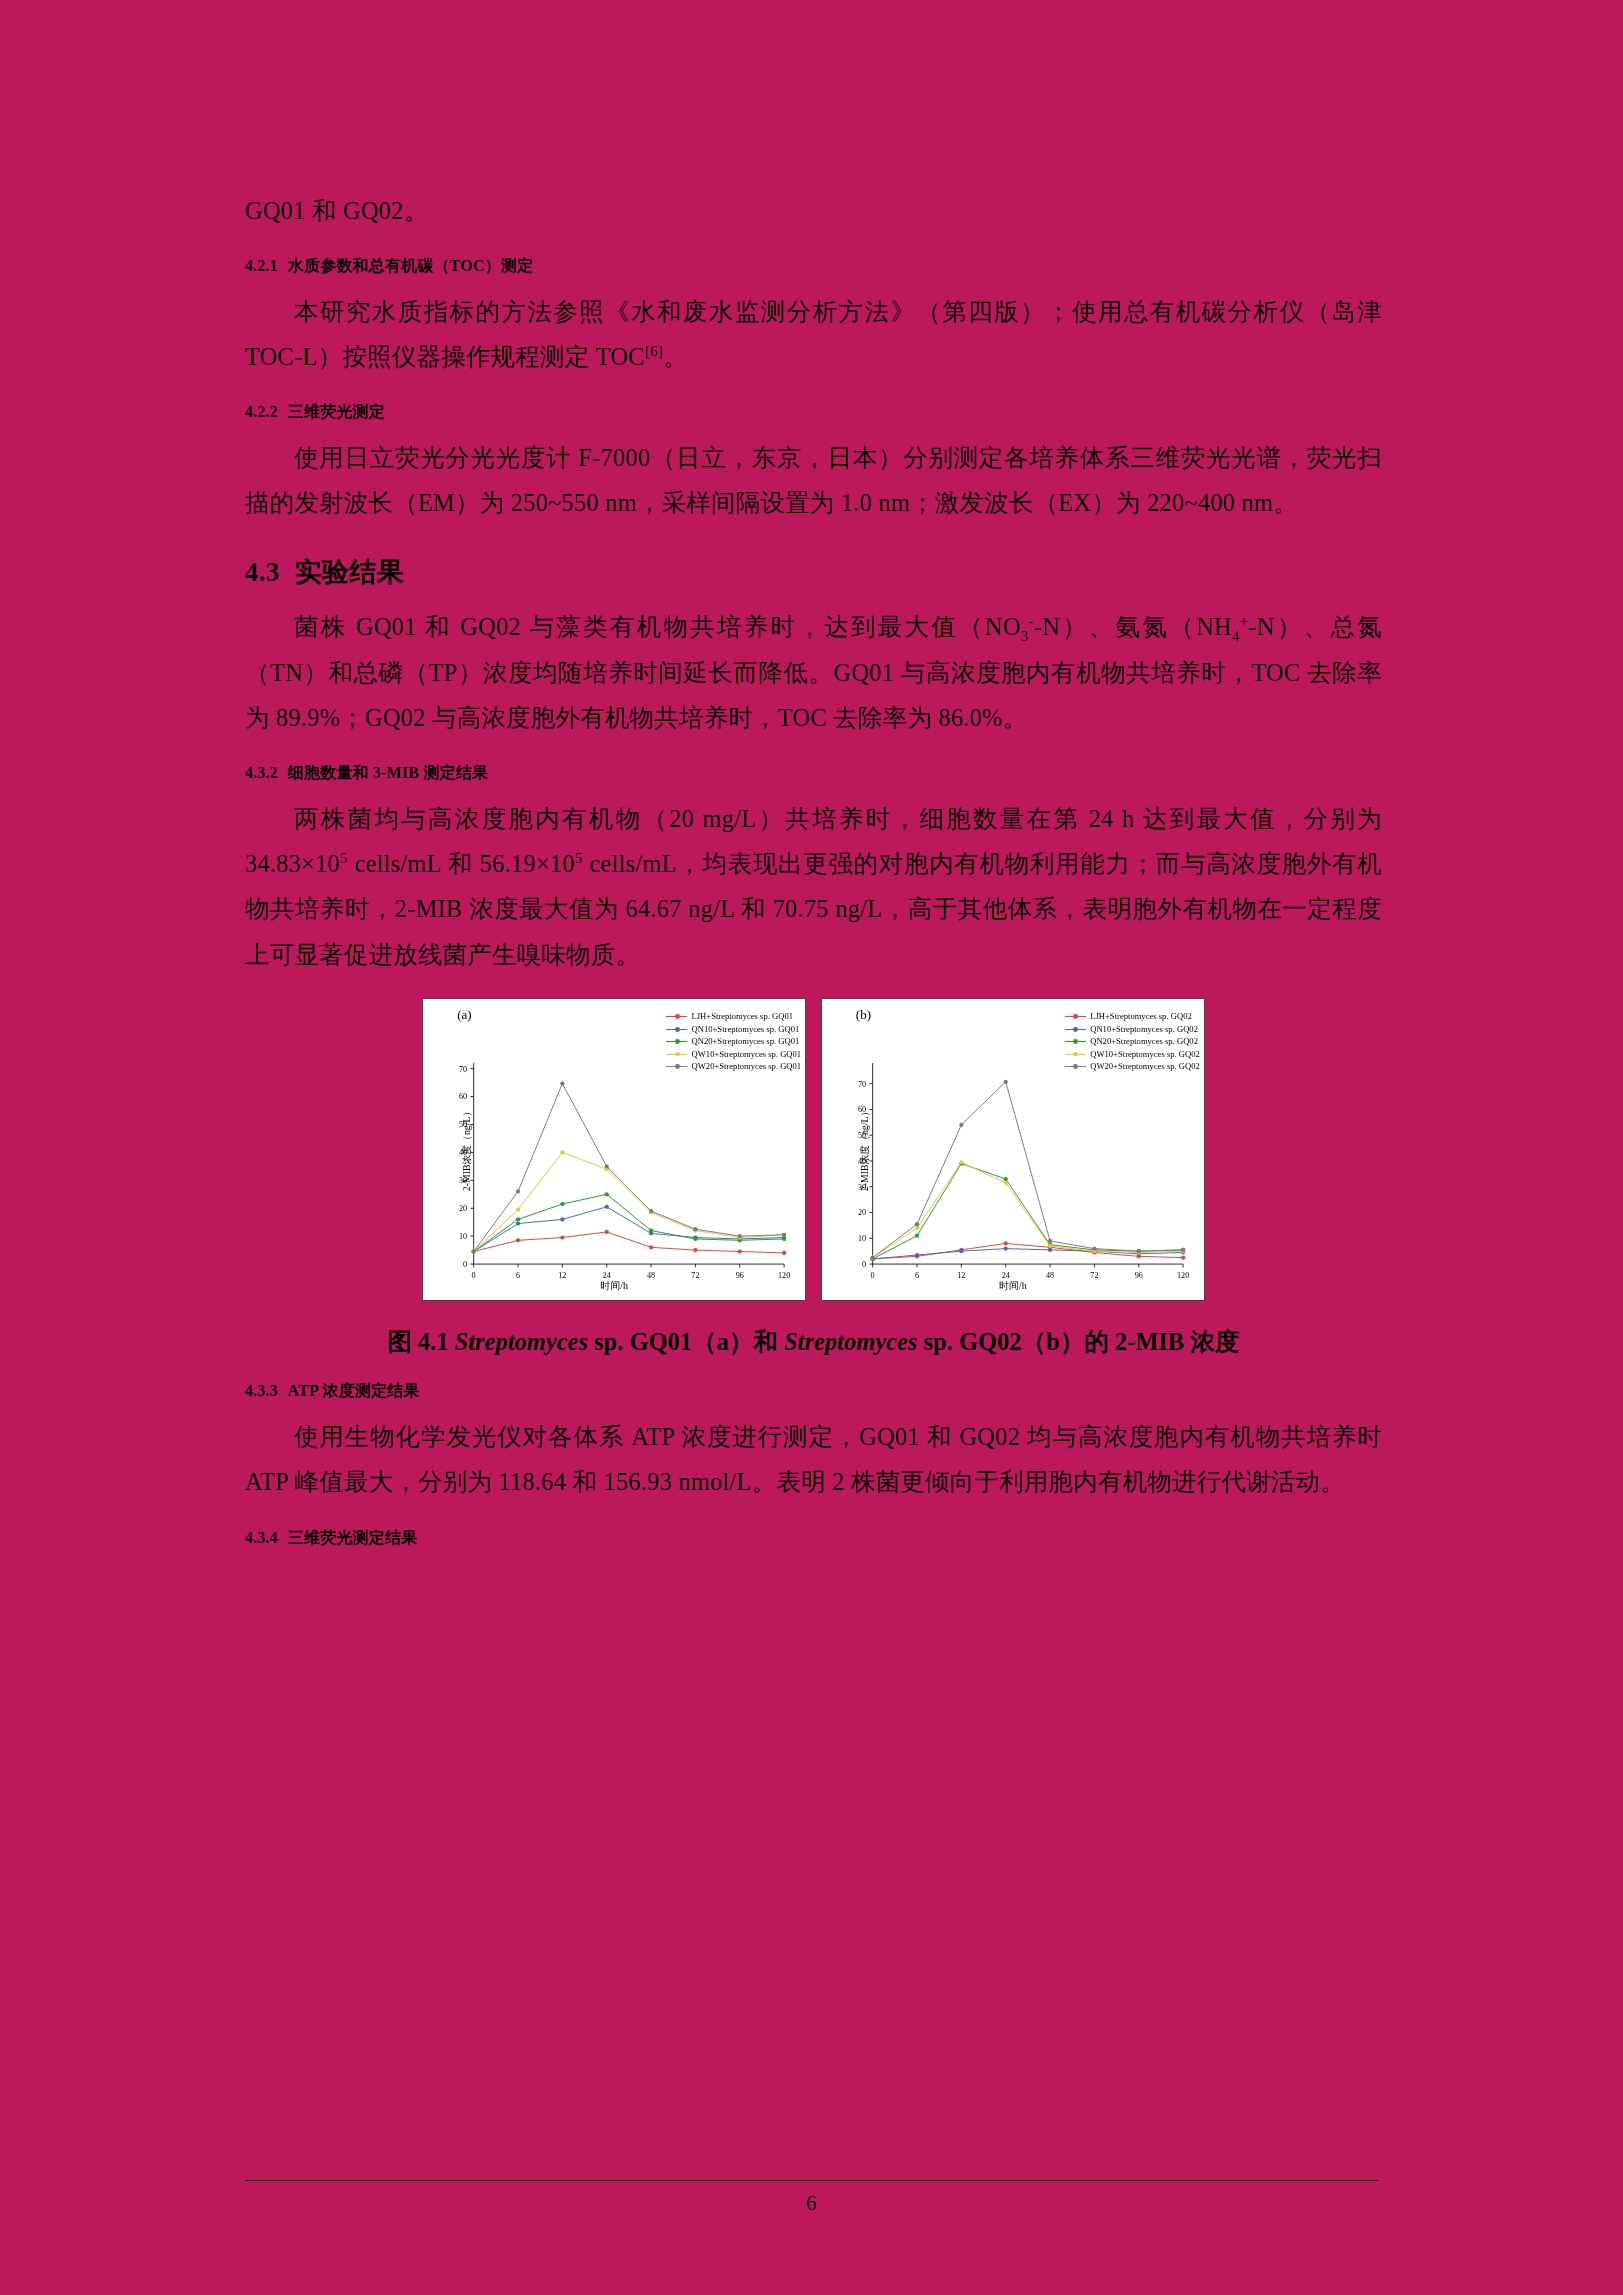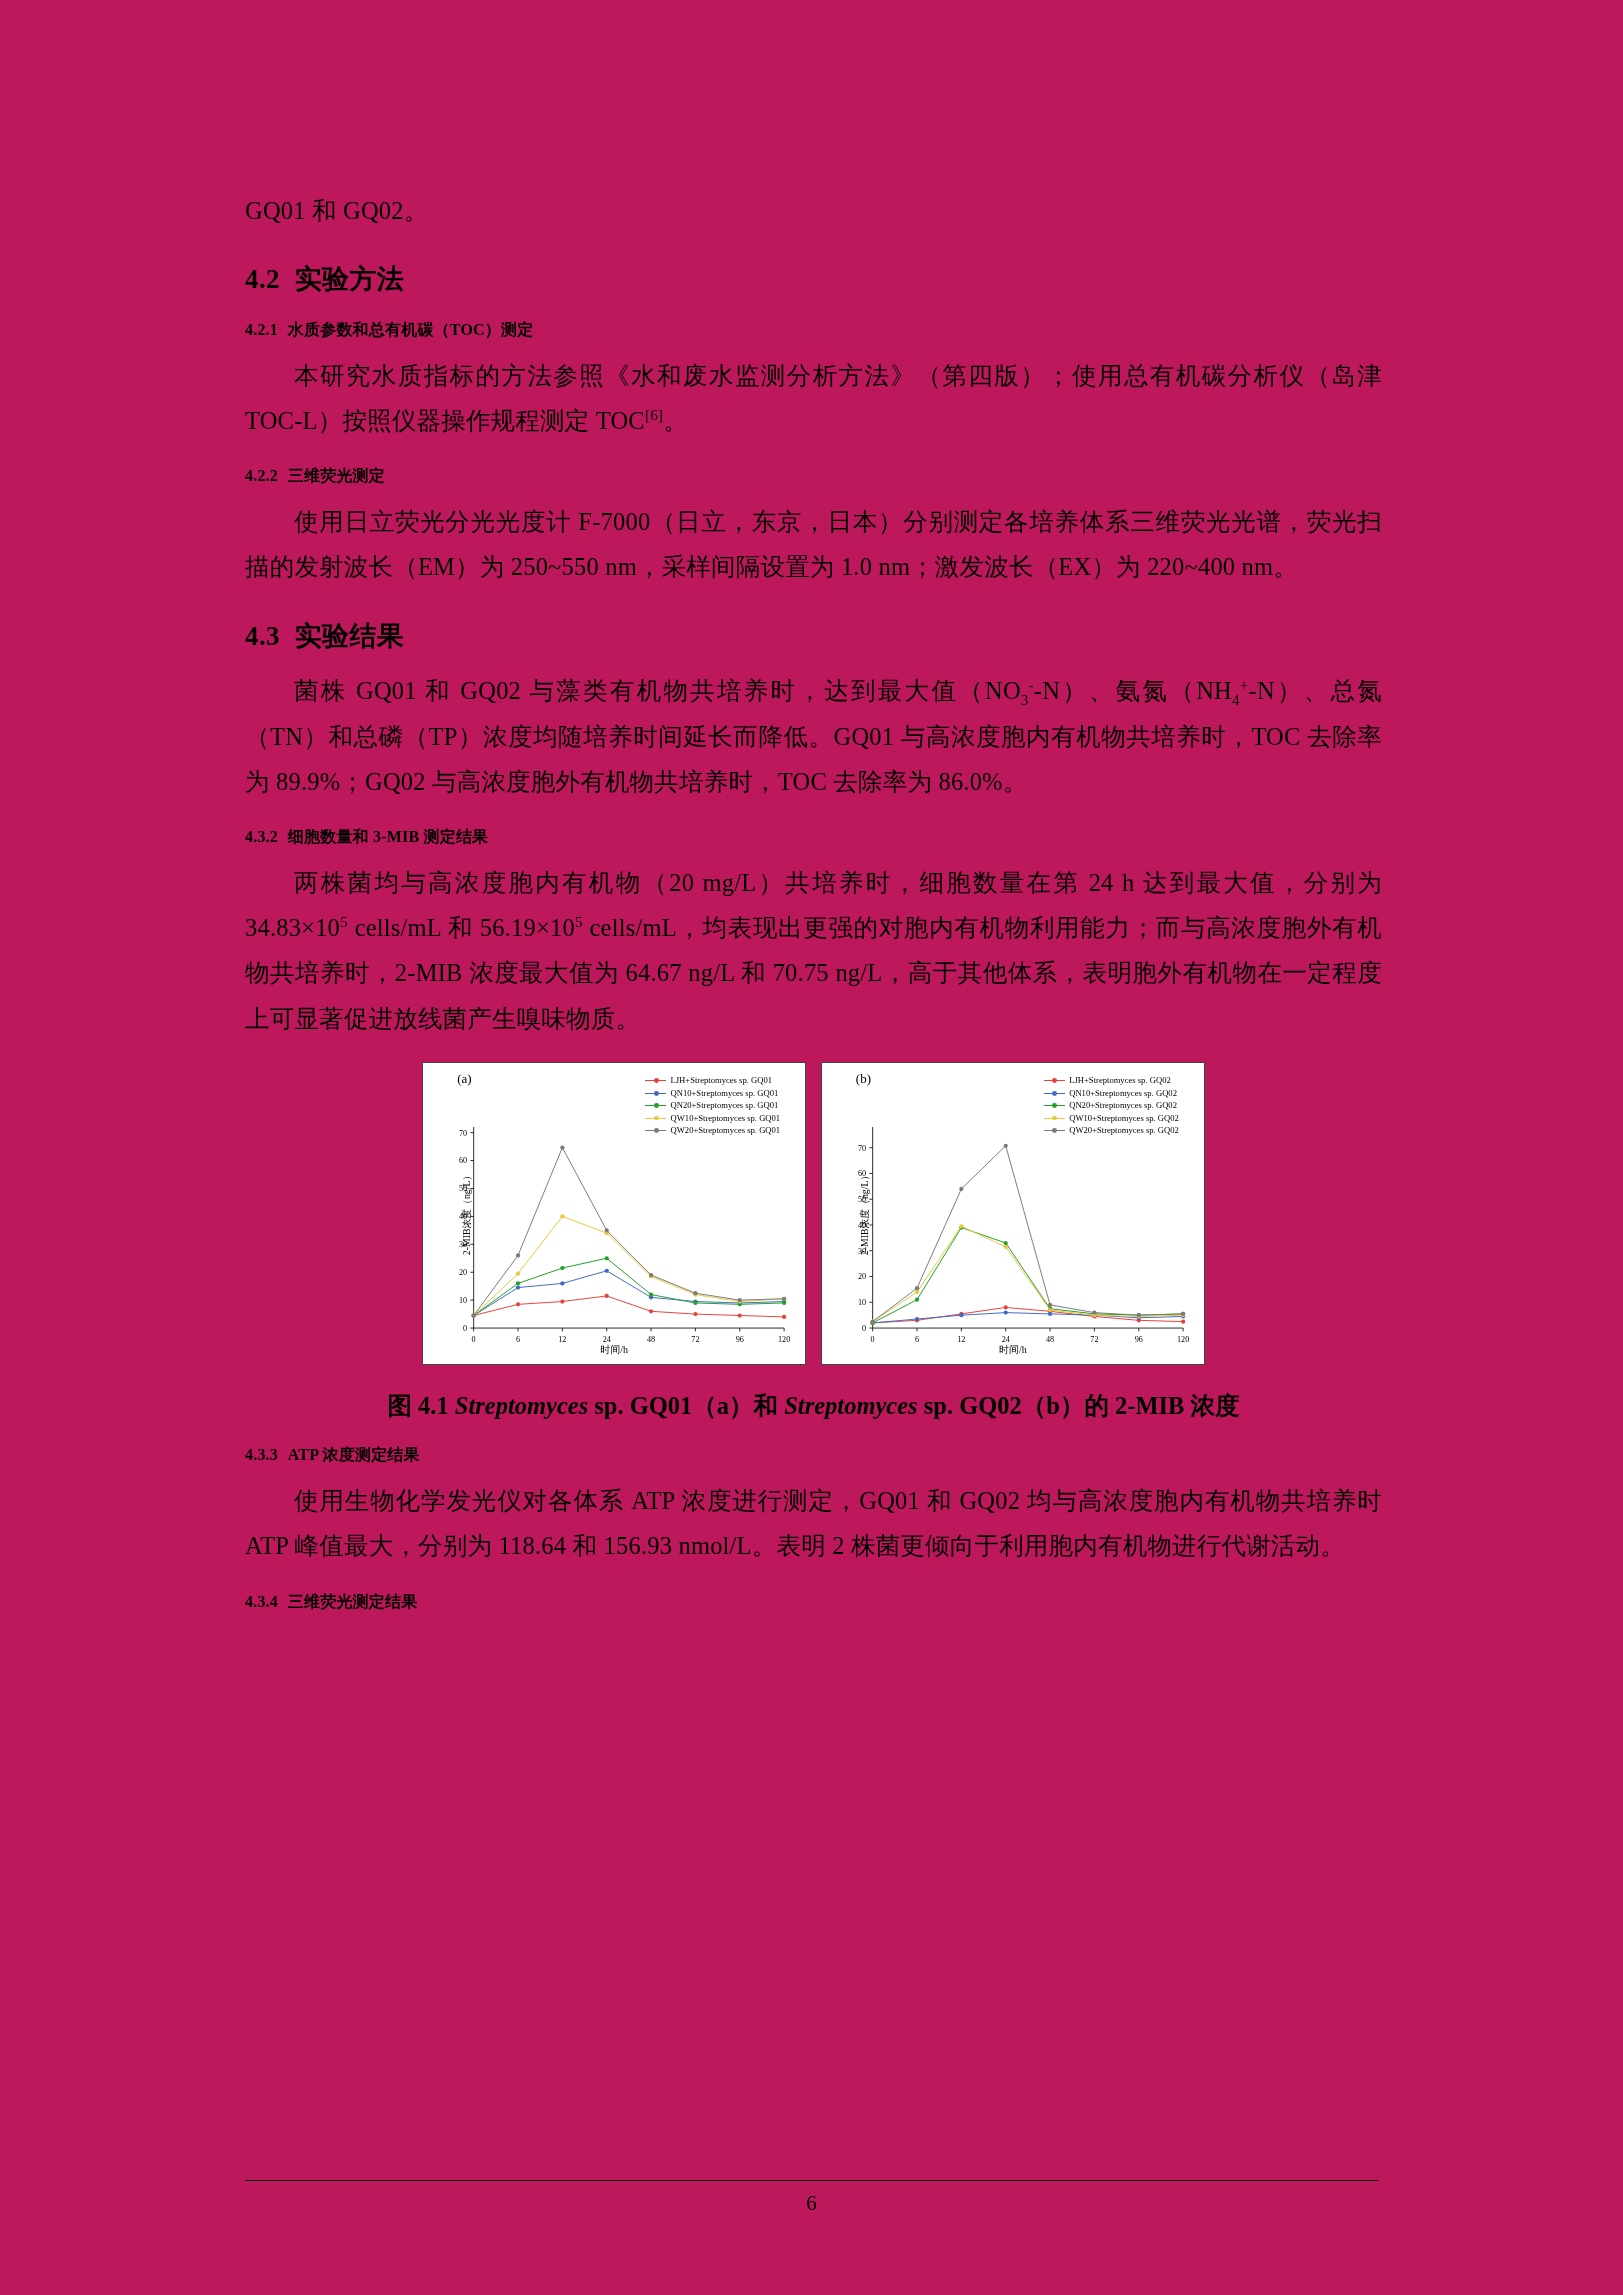--- a/index.html
+++ b/index.html
@@ -108,21 +108,21 @@
   .chart-xlabel {
     position: absolute;
     left: 0;
     right: 0;
     bottom: 6.5px;
     text-align: center;
     font-size: 10px;
   }
   .chart-legend {
     position: absolute;
-    right: 25px;
+    right: 4px;
     top: 11.5px;
     font-size: 8.6px;
     line-height: 1.45;
   }
   .chart-legend .lg-row {
     display: flex;
     align-items: center;
     white-space: nowrap;
   }
   .chart-legend .lg-mark {
@@ -179,23 +179,20 @@
   }
 </style>
 </head>
 <body>
 
 <div class="page">
   <div class="content">
 
     <p class="body-text">GQ01 和 GQ02。</p>
 
-    <h2 class="h2">
-      <span class="num">4.2</span><span>实验方法</span>
-    </h2>
 
     <h3 class="h3">
       <span class="num">4.2.1</span><span>水质参数和总有机碳（TOC）测定</span>
     </h3>
 
     <p class="body-text indent"><span>本研究水质指标的方法参照《水和废水监测分析方法》（第四版）；使用总有机碳分析仪（岛津 TOC-L）按照仪器操作规程测定 TOC</span><sup>[6]</sup><span>。</span></p>
 
     <h3 class="h3">
       <span class="num">4.2.2</span><span>三维荧光测定</span>
     </h3>

